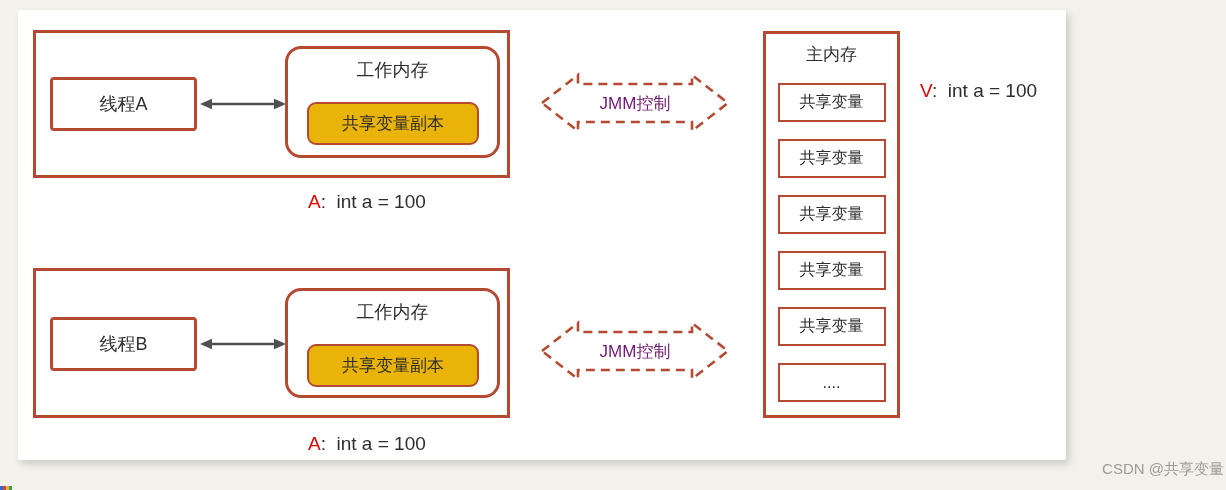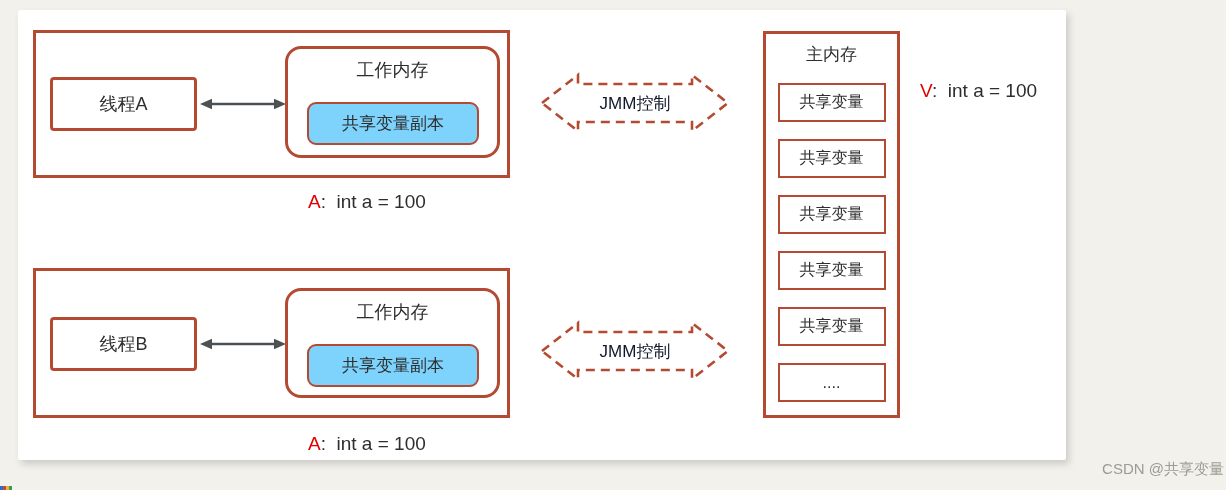--- a/index.html
+++ b/index.html
@@ -34,36 +34,36 @@
   .group-b .connector{top:65px;}
   .work-box{
     position:absolute;left:249px;width:215px;border:3px solid var(--brick);
     border-radius:16px;background:#fff;
   }
   .group-a .work-box{top:13px;height:112px;}
   .group-b .work-box{top:17px;height:110px;}
   .work-title{text-align:center;padding-top:9px;font-size:18px;}
   .copy-box{
     position:absolute;left:19px;top:53px;width:172px;height:43px;
-    border:2.5px solid var(--brick);border-radius:9px;background:#7dd3fc;
+    border:2.5px solid var(--brick);border-radius:9px;background:#eab308;
     display:flex;align-items:center;justify-content:center;font-size:17px;
   }
   .anno{position:absolute;font-size:19px;white-space:pre;}
   .anno .letter{color:var(--accent_red);}
   .anno-a1{left:308px;top:191px;}
   .anno-a2{left:308px;top:433px;}
   .anno-v{left:920px;top:80px;}
   .jmm{
     position:absolute;width:190px;height:62px;
     display:flex;align-items:center;justify-content:center;
   }
   .jmm-top{left:540px;top:72px;}
   .jmm-bottom{left:540px;top:320px;}
   .jmm svg{position:absolute;left:0;top:0;}
-  .jmm-label{position:relative;font-size:17px;color:#0f172a;}
+  .jmm-label{position:relative;font-size:17px;color:#701a75;}
   .main-mem{
     position:absolute;left:763px;top:31px;width:137px;height:387px;
     border:3px solid var(--brick);background:#fff;
     display:flex;flex-direction:column;align-items:center;
   }
   .mem-title{margin-top:9px;font-size:17px;}
   .mem-slot{
     width:108px;height:39px;border:2.5px solid var(--brick);border-radius:0;
     display:flex;align-items:center;justify-content:center;font-size:16px;
     margin-top:17px;background:#fff;flex:none;

